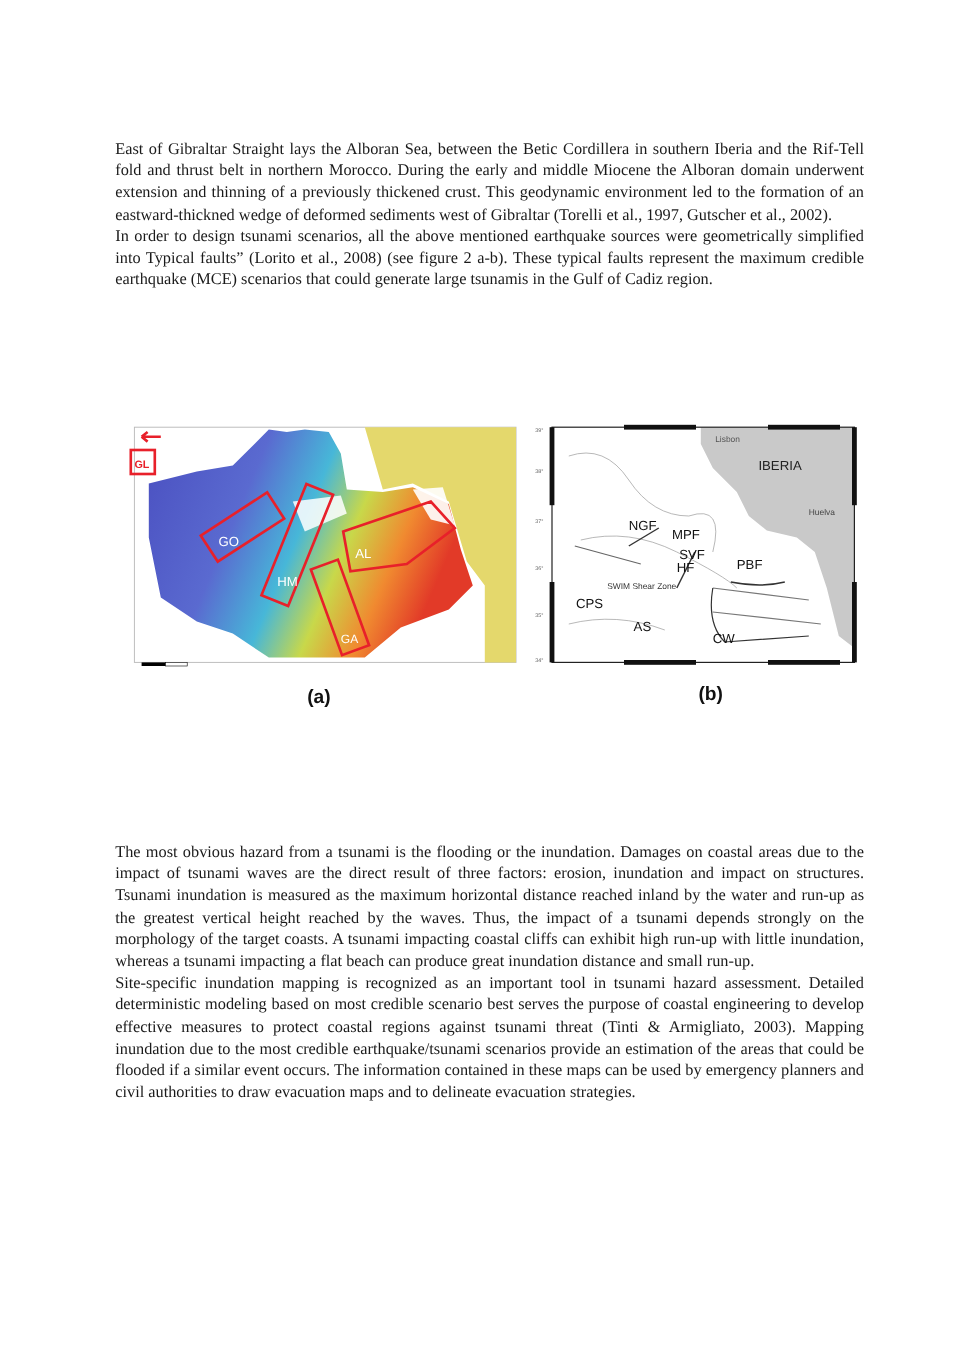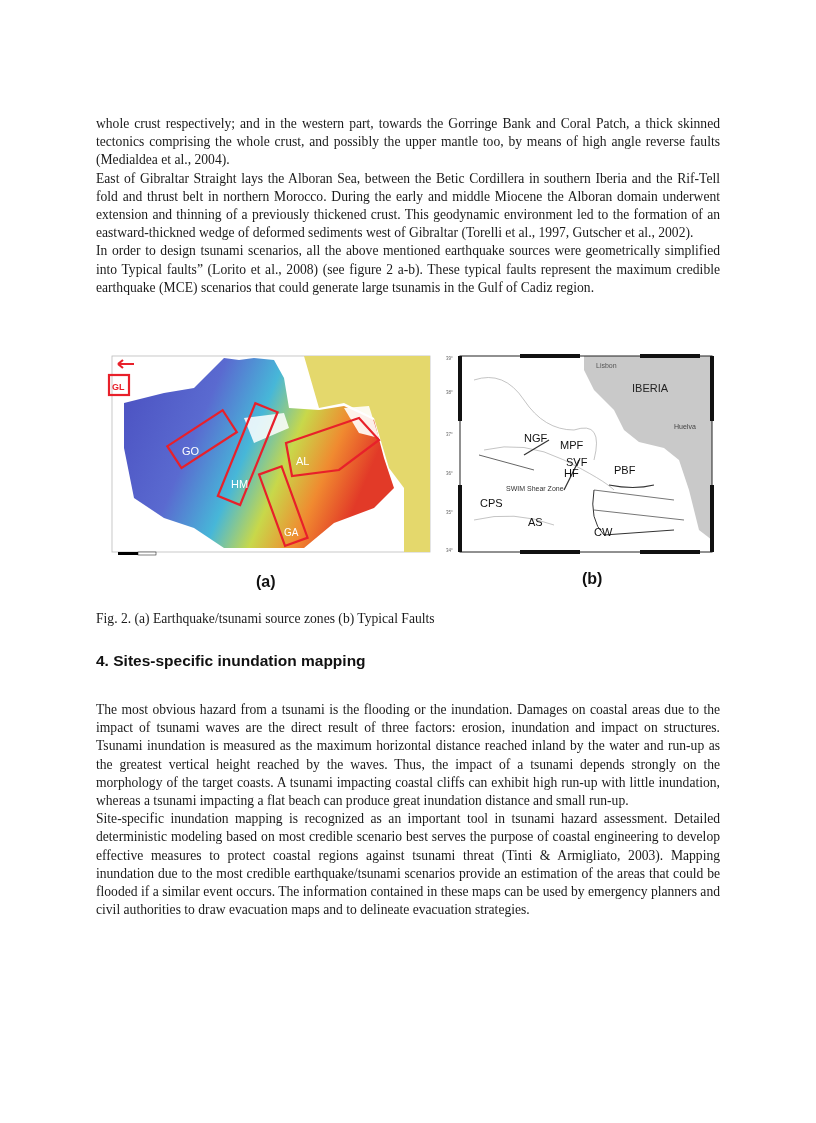--- a/index.html
+++ b/index.html
@@ -37,21 +37,20 @@
   }
   svg text { font-family: "Liberation Sans", sans-serif; }
 </style>
 </head>
 <body>
 
 <div class="page">
 
 
   <div class="body-text" style="top:115px;">
-    <p>whole crust respectively; and in the western part, towards the Gorringe Bank and Coral Patch, a thick skinned tectonics comprising the whole crust, and possibly the upper mantle too, by means of high angle reverse faults (Medialdea et al., 2004).</p>
     <p>East of Gibraltar Straight lays the Alboran Sea, between the Betic Cordillera in southern Iberia and the Rif-Tell fold and thrust belt in northern Morocco. During the early and middle Miocene the Alboran domain underwent extension and thinning of a previously thickened crust. This geodynamic environment led to the formation of an eastward-thickned wedge of deformed sediments west of Gibraltar (Torelli et al., 1997, Gutscher et al., 2002).</p>
     <p>In order to design tsunami scenarios, all the above mentioned earthquake sources were geometrically simplified into Typical faults” (Lorito et al., 2008) (see figure 2 a-b). These typical faults represent the maximum credible earthquake (MCE) scenarios that could generate large tsunamis in the Gulf of Cadiz region.</p>
   </div>
 
   <div class="fig">
 
     <svg class="fig-a" viewBox="0 0 332 210" width="332" height="210">
       <defs>
         <linearGradient id="sea" x1="0" y1="0" x2="1" y2="0.3">
           <stop offset="0" stop-color="#4a4fc0"></stop>
@@ -141,22 +140,20 @@
       <text x="2" y="10" font-size="4.5" fill="#666">39°</text>
       <text x="2" y="44" font-size="4.5" fill="#666">38°</text>
       <text x="2" y="86" font-size="4.5" fill="#666">37°</text>
       <text x="2" y="125" font-size="4.5" fill="#666">36°</text>
       <text x="2" y="164" font-size="4.5" fill="#666">35°</text>
       <text x="2" y="202" font-size="4.5" fill="#666">34°</text>
     </svg>
     <span class="sublabel" style="left:478px;top:222px;">(b)</span>
   </div>
 
-  <div class="caption">Fig. 2. (a) Earthquake/tsunami source zones (b) Typical Faults</div>
 
-  <div class="section-heading">4. Sites-specific inundation mapping</div>
 
   <div class="body-text" style="top:701px;">
     <p>The most obvious hazard from a tsunami is the flooding or the inundation. Damages on coastal areas due to the impact of tsunami waves are the direct result of three factors: erosion, inundation and impact on structures. Tsunami inundation is measured as the maximum horizontal distance reached inland by the water and run-up as the greatest vertical height reached by the waves. Thus, the impact of a tsunami depends strongly on the morphology of the target coasts. A tsunami impacting coastal cliffs can exhibit high run-up with little inundation, whereas a tsunami impacting a flat beach can produce great inundation distance and small run-up.</p>
     <p>Site-specific inundation mapping is recognized as an important tool in tsunami hazard assessment. Detailed deterministic modeling based on most credible scenario best serves the purpose of coastal engineering to develop effective measures to protect coastal regions against tsunami threat (Tinti &amp; Armigliato, 2003). Mapping inundation due to the most credible earthquake/tsunami scenarios provide an estimation of the areas that could be flooded if a similar event occurs. The information contained in these maps can be used by emergency planners and civil authorities to draw evacuation maps and to delineate evacuation strategies.</p>
   </div>
 
 </div>
 
 </body></html>

